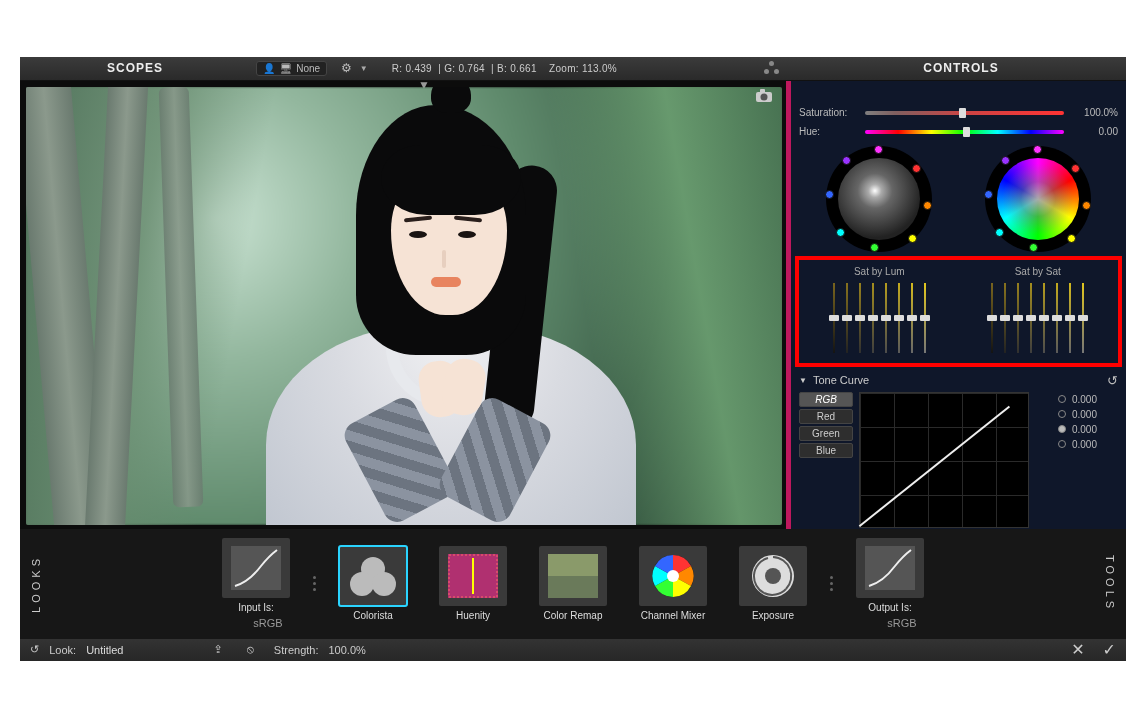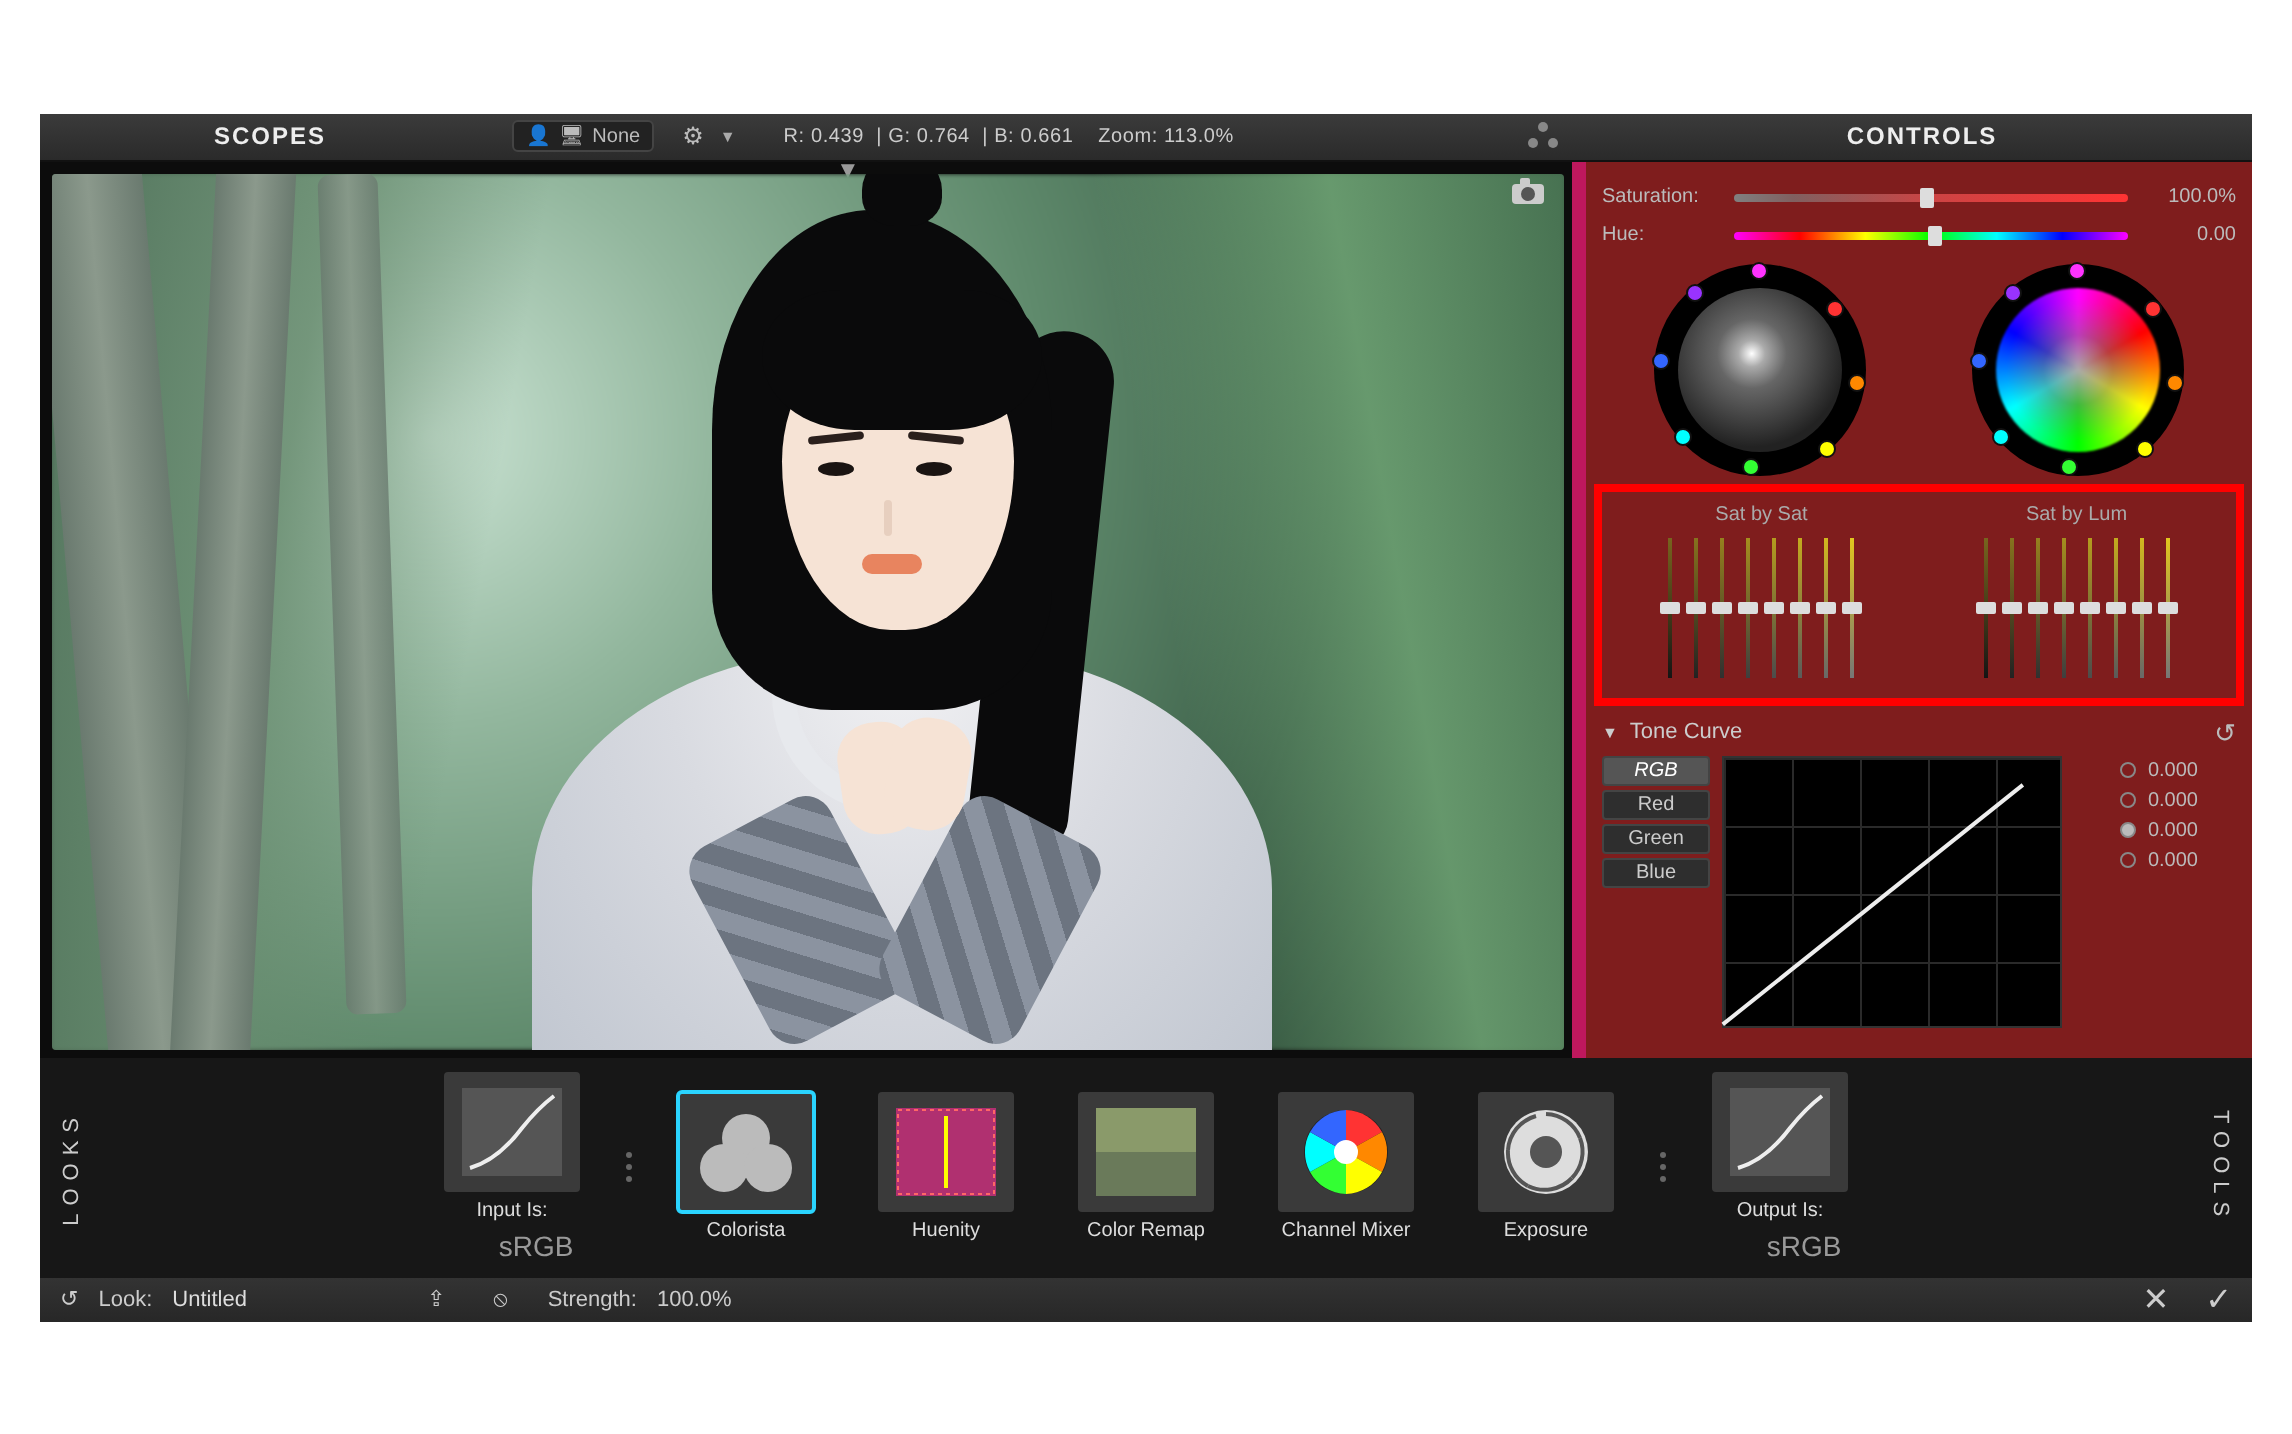--- a/index.html
+++ b/index.html
@@ -53,21 +53,21 @@
   .robe{position:absolute;left:-20px;top:220px;width:370px;height:220px;background:radial-gradient(ellipse at 50% 0%, #f2f2f4 0%, #d9dbe1 45%, #bfc5cf 100%);border-radius:160px 160px 20px 20px / 120px 120px 20px 20px;}
   .collar{position:absolute;left:100px;top:212px;width:130px;height:90px;border:12px solid #e7e9ed;border-top:none;border-radius:0 0 60px 60px;background:transparent;}
   .bracer{position:absolute;width:78px;height:110px;background:repeating-linear-gradient(45deg,#6c7480,#6c7480 10px,#8b93a0 10px,#8b93a0 20px);border-radius:14px;}
   .bracer.l{left:75px;top:300px;transform:rotate(-28deg);}
   .bracer.r{left:170px;top:300px;transform:rotate(28deg);}
   .hand{position:absolute;width:40px;height:56px;background:#f6e3d5;border-radius:18px;}
   .hand.l{left:134px;top:256px;transform:rotate(-8deg);}
   .hand.r{left:158px;top:254px;transform:rotate(10deg);}
   .cam-icon{position:absolute;right:14px;top:8px;color:#ddd;font-size:14px;}
   .marker{position:absolute;left:398px;top:-3px;color:#999;font-size:12px;}
-  .sidepanel { width:340px; background:#7f1d1d; border-left:7px solid #be185d; padding:10px 8px; overflow:hidden; position:relative;}
+  .sidepanel { width:340px; background:#0f172a; border-left:5px solid #be185d; padding:24px 8px; overflow:hidden; position:relative;}
   .param { display:flex; align-items:center; height:16px; margin-bottom:3px;}
   .param .lbl{width:66px;font-size:10px;color:#bbb;}
   .param .track{flex:1;height:4px;position:relative;border-radius:2px;margin-right:8px;}
   .sat-track{background:linear-gradient(90deg,#808080,#806060 15%, #c44 50%, #f33 100%);}
   .hue-track{background:linear-gradient(90deg,#f0f,#f00,#ff0,#0f0,#0ff,#00f,#f0f);}
   .thumb{position:absolute;top:-3px;width:7px;height:10px;background:#ddd;border-radius:1px;}
   .param .val{width:46px;text-align:right;font-size:10px;}
   .wheels{display:flex;justify-content:space-around;margin:6px 0 4px;}
   .wheel{width:106px;height:106px;border-radius:50%;background:#000;position:relative;}
   .wheel .hub{position:absolute;inset:12px;border-radius:50%;background:radial-gradient(circle at 45% 40%, #fff 0%, #aaa 10%, #666 26%, #222 70%);} 
@@ -97,21 +97,21 @@
   .radio{width:8px;height:8px;border:1px solid #888;border-radius:50%;display:inline-block;}
   .radio.on{background:#bbb;}
   .bottom { height:110px; background:#171717; display:flex; align-items:center; padding:0 10px; gap:12px;}
   .vlabel{writing-mode:vertical-rl; letter-spacing:4px; color:#ccc;font-size:11px;}
   .vlabel.l{transform:rotate(180deg);}
   .tiles{flex:1;display:flex;gap:14px;justify-content:center;align-items:center;}
   .tile{width:86px;display:flex;flex-direction:column;align-items:center;gap:4px;}
   .tile .thumbox{width:68px;height:60px;background:#3a3a3a;border-radius:2px;display:flex;align-items:center;justify-content:center;position:relative;overflow:hidden;}
   .tile.active .thumbox{outline:2px solid #2ad4ff; outline-offset:-1px;}
   .tile .cap{font-size:10px;color:#ddd;text-align:center;line-height:11px;}
-  .tile .sub{font-size:14px;color:#999;margin-left:24px;}
+  .tile .sub{font-size:11px;color:#999;margin-left:24px;}
   .linkdots{display:flex;flex-direction:column;gap:3px;}
   .linkdots span{width:3px;height:3px;background:#666;border-radius:50%;}
   .statusbar{height:22px;background:linear-gradient(#333,#272727);display:flex;align-items:center;padding:0 10px;gap:10px;color:#ccc;font-size:11px;}
   .statusbar .sp{flex:1;}
   svg{display:block;}
 </style>
 </head>
 <body>
 <div class="app">
 <div class="inner">
@@ -217,59 +217,59 @@
         <div class="node" style="left:82px;top:88px;background:#ff0"></div>
         <div class="node" style="left:44px;top:97px;background:#3f3"></div>
         <div class="node" style="left:10px;top:82px;background:#0ff"></div>
         <div class="node" style="left:-1px;top:44px;background:#36f"></div>
         <div class="node" style="left:16px;top:10px;background:#93f"></div>
       </div>
     </div>
 
     <div class="redbox">
       <div class="slgroup">
+        <div class="t">Sat by Lum</div>
+        <div class="sliders" id="slg1">
+                <div class="vslider">
+                  <div class="vtrack" style="background:linear-gradient(180deg,rgb(120,100,30),rgb(20,20,20))"></div>
+                  <div class="vthumb"></div>
+                </div>
+                <div class="vslider">
+                  <div class="vtrack" style="background:linear-gradient(180deg,rgb(135,114,30),rgb(34,34,34))"></div>
+                  <div class="vthumb"></div>
+                </div>
+                <div class="vslider">
+                  <div class="vtrack" style="background:linear-gradient(180deg,rgb(150,128,30),rgb(48,48,48))"></div>
+                  <div class="vthumb"></div>
+                </div>
+                <div class="vslider">
+                  <div class="vtrack" style="background:linear-gradient(180deg,rgb(165,142,30),rgb(62,62,62))"></div>
+                  <div class="vthumb"></div>
+                </div>
+                <div class="vslider">
+                  <div class="vtrack" style="background:linear-gradient(180deg,rgb(180,156,30),rgb(76,76,76))"></div>
+                  <div class="vthumb"></div>
+                </div>
+                <div class="vslider">
+                  <div class="vtrack" style="background:linear-gradient(180deg,rgb(195,170,30),rgb(90,90,90))"></div>
+                  <div class="vthumb"></div>
+                </div>
+                <div class="vslider">
+                  <div class="vtrack" style="background:linear-gradient(180deg,rgb(210,184,30),rgb(104,104,104))"></div>
+                  <div class="vthumb"></div>
+                </div>
+                <div class="vslider">
+                  <div class="vtrack" style="background:linear-gradient(180deg,rgb(225,198,30),rgb(118,118,118))"></div>
+                  <div class="vthumb"></div>
+                </div>
+              </div>
+      </div>
+      <div class="slgroup">
         <div class="t">Sat by Sat</div>
         <div class="sliders" id="slg2">
-                <div class="vslider">
-                  <div class="vtrack" style="background:linear-gradient(180deg,rgb(120,100,30),rgb(20,20,20))"></div>
-                  <div class="vthumb"></div>
-                </div>
-                <div class="vslider">
-                  <div class="vtrack" style="background:linear-gradient(180deg,rgb(135,114,30),rgb(34,34,34))"></div>
-                  <div class="vthumb"></div>
-                </div>
-                <div class="vslider">
-                  <div class="vtrack" style="background:linear-gradient(180deg,rgb(150,128,30),rgb(48,48,48))"></div>
-                  <div class="vthumb"></div>
-                </div>
-                <div class="vslider">
-                  <div class="vtrack" style="background:linear-gradient(180deg,rgb(165,142,30),rgb(62,62,62))"></div>
-                  <div class="vthumb"></div>
-                </div>
-                <div class="vslider">
-                  <div class="vtrack" style="background:linear-gradient(180deg,rgb(180,156,30),rgb(76,76,76))"></div>
-                  <div class="vthumb"></div>
-                </div>
-                <div class="vslider">
-                  <div class="vtrack" style="background:linear-gradient(180deg,rgb(195,170,30),rgb(90,90,90))"></div>
-                  <div class="vthumb"></div>
-                </div>
-                <div class="vslider">
-                  <div class="vtrack" style="background:linear-gradient(180deg,rgb(210,184,30),rgb(104,104,104))"></div>
-                  <div class="vthumb"></div>
-                </div>
-                <div class="vslider">
-                  <div class="vtrack" style="background:linear-gradient(180deg,rgb(225,198,30),rgb(118,118,118))"></div>
-                  <div class="vthumb"></div>
-                </div>
-              </div>
-      </div>
-      <div class="slgroup">
-        <div class="t">Sat by Lum</div>
-        <div class="sliders" id="slg1">
                 <div class="vslider">
                   <div class="vtrack" style="background:linear-gradient(180deg,rgb(120,100,30),rgb(20,20,20))"></div>
                   <div class="vthumb"></div>
                 </div>
                 <div class="vslider">
                   <div class="vtrack" style="background:linear-gradient(180deg,rgb(135,114,30),rgb(34,34,34))"></div>
                   <div class="vthumb"></div>
                 </div>
                 <div class="vslider">
                   <div class="vtrack" style="background:linear-gradient(180deg,rgb(150,128,30),rgb(48,48,48))"></div>

